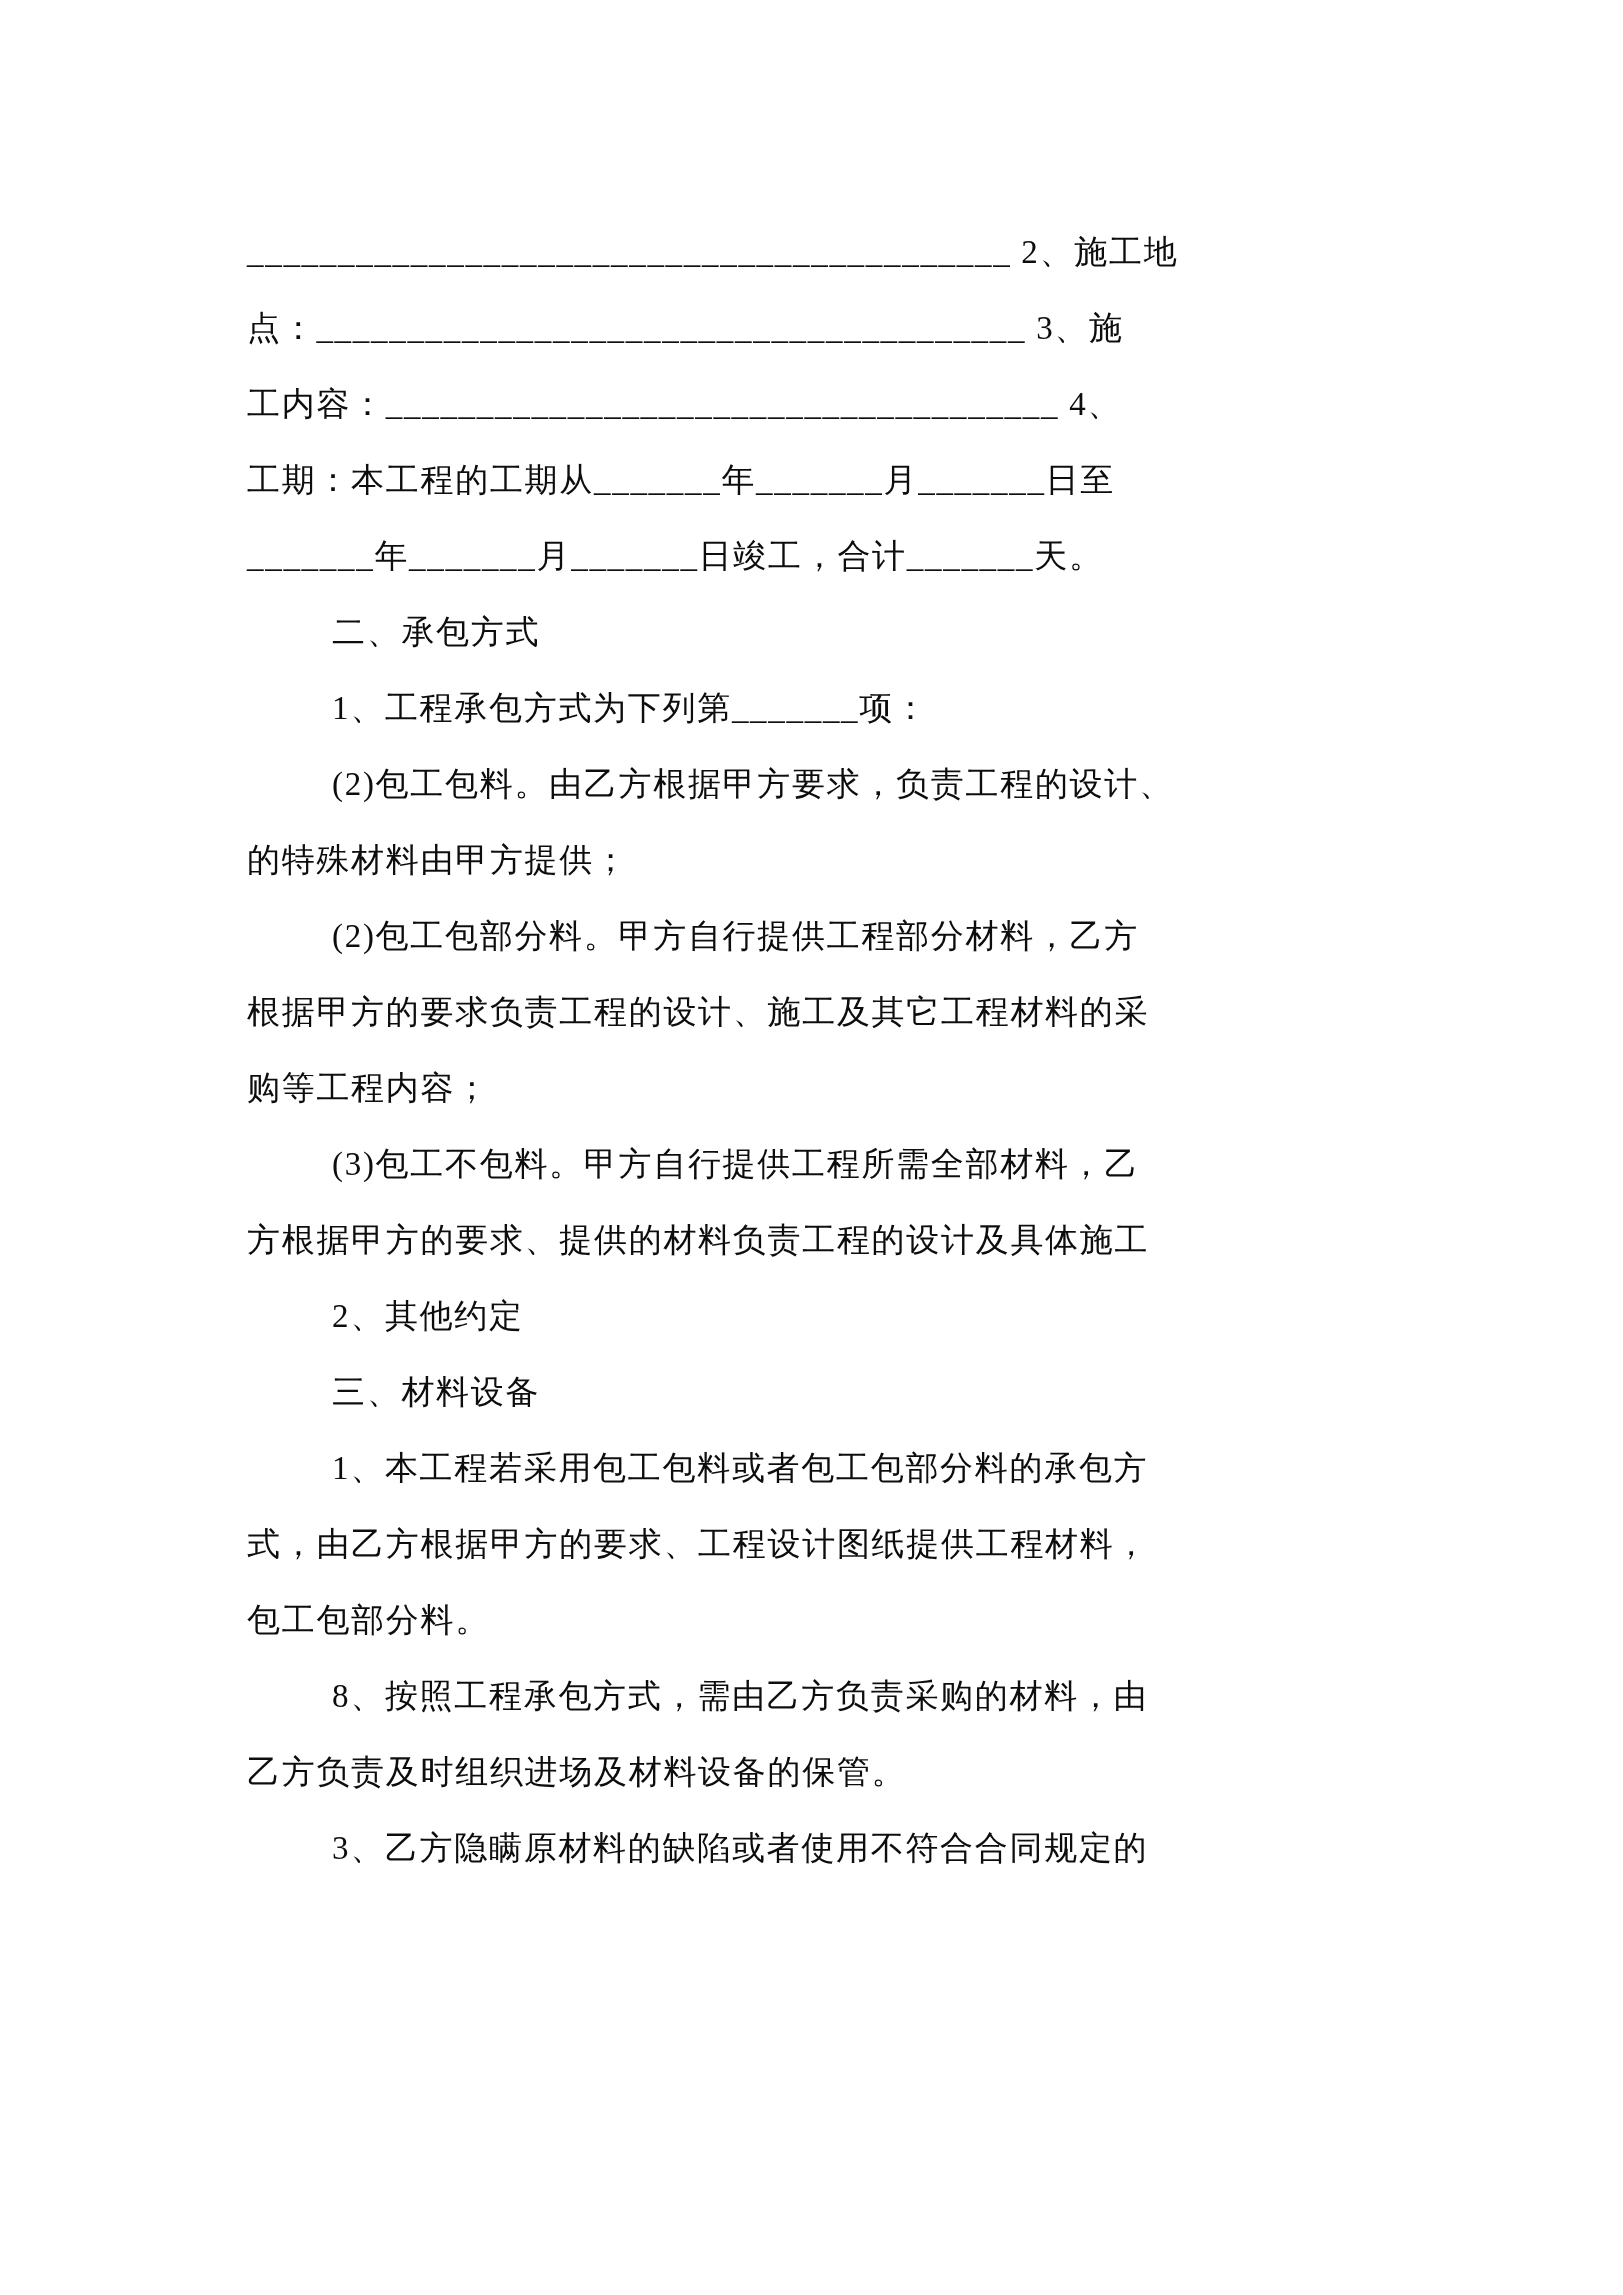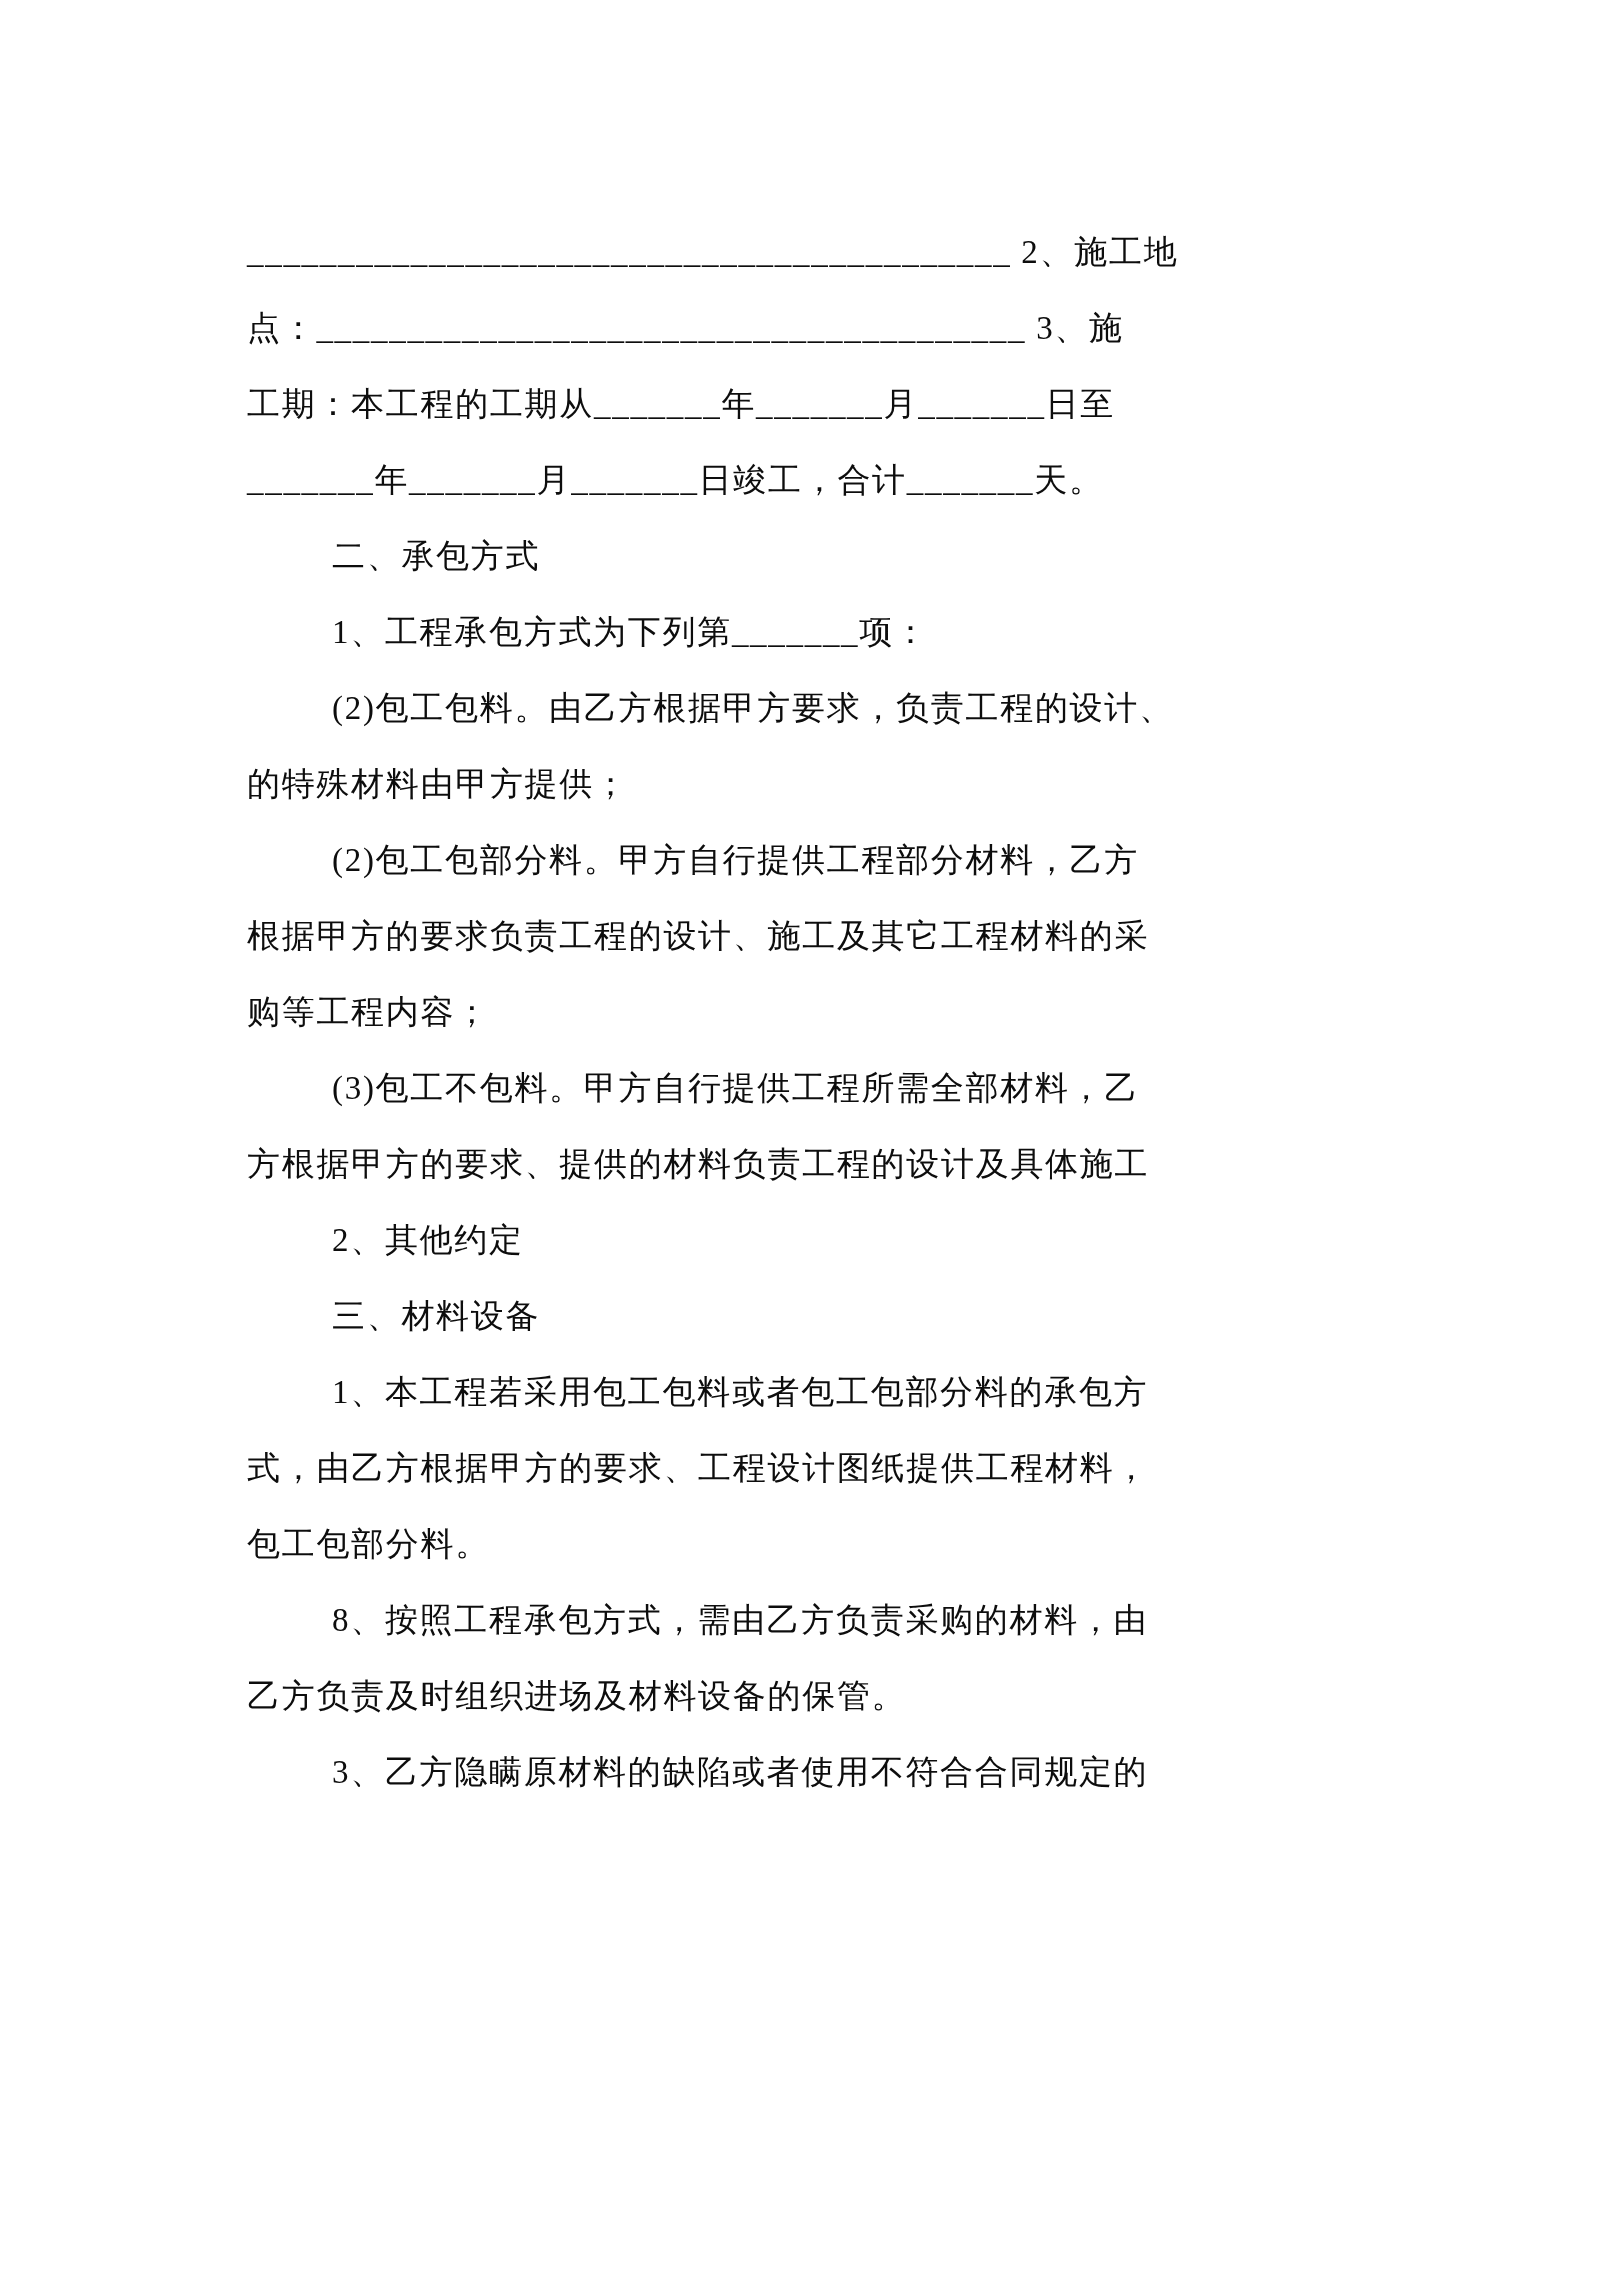--- a/index.html
+++ b/index.html
@@ -32,20 +32,21 @@
     text-indent: 85px;
     font-family: Liberation Serif, serif;
   }
 </style>
 </head>
 <body>
 
 <div class="page">
   <div class="line">__________________________________________ 2、施工地</div>
   <div class="line">点：_______________________________________ 3、施</div>
+  <div class="line">工内容：_____________________________________ 4、</div>
   <div class="line">工期：本工程的工期从_______年_______月_______日至</div>
   <div class="line">_______年_______月_______日竣工，合计_______天。</div>
   <div class="line indent">二、承包方式</div>
   <div class="line indent">1、工程承包方式为下列第_______项：</div>
   <div class="line indent">(2)包工包料。由乙方根据甲方要求，负责工程的设计、</div>
   <div class="line">的特殊材料由甲方提供；</div>
   <div class="line indent">(2)包工包部分料。甲方自行提供工程部分材料，乙方</div>
   <div class="line">根据甲方的要求负责工程的设计、施工及其它工程材料的采</div>
   <div class="line">购等工程内容；</div>
   <div class="line indent">(3)包工不包料。甲方自行提供工程所需全部材料，乙</div>

